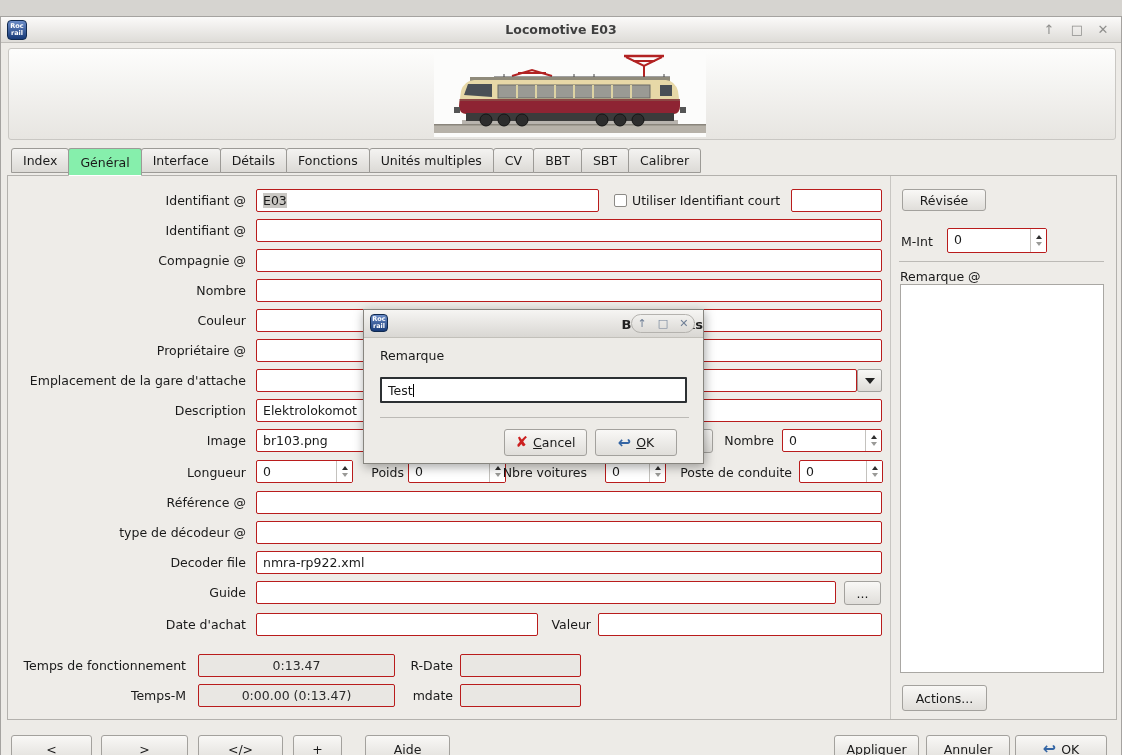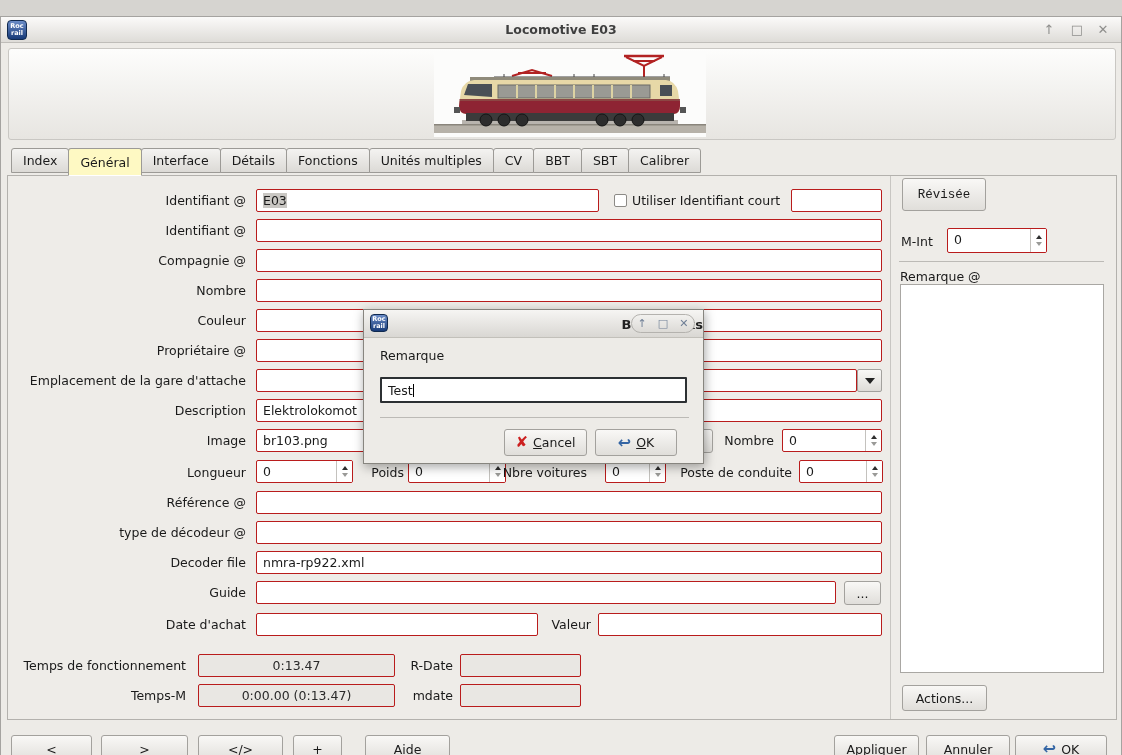--- a/index.html
+++ b/index.html
@@ -60,21 +60,21 @@
     background:linear-gradient(#fdfdfc,#e7e5e1);
   }
   #loco-box{position:absolute;left:433px;top:34px;width:272px;height:86px;background:#fcfcfb;}
   
   #tabbar{position:absolute;left:10px;top:131px;height:28px;display:flex;align-items:flex-start;}
   .tab{
     height:25px;margin-right:-1px;padding:0 11px;display:flex;align-items:center;
     background:linear-gradient(#f4f3f1,#dcdad6);border:1px solid #9c9a96;border-radius:3px 3px 0 0;
     position:relative;z-index:1;
   }
-  .tab.active{height:28px;background:#fef9c3;border-bottom:1px solid #fff;z-index:3;}
+  .tab.active{height:28px;background:#86efac;border-bottom:1px solid #fff;z-index:3;}
   
   #content-panel{position:absolute;left:6px;top:158px;width:1110px;height:545px;border:1px solid #b3b1ad;background:#eeece8;}
   
   #dialog{
     position:absolute;left:362px;top:292px;width:341px;height:155px;z-index:50;
     background:#edebe7;border:1px solid #87857f;box-shadow:1px 3px 10px rgba(0,0,0,0.35);
   }
   #dialog-titlebar{position:absolute;left:0;top:0;width:100%;height:28px;background:linear-gradient(#f6f5f3,#d9d7d3);border-bottom:1px solid #c2c0ba;}
   #dialog-title{position:absolute;left:0;top:7px;width:100%;text-align:right;font-weight:bold;font-size:13px;color:#222;}
   #dialog-ctlgroup{
@@ -277,21 +277,21 @@
   <div class="lbl r" style="left:10px;top:641px;width:175px;">Temps de fonctionnement</div>
   <div class="fld ro" style="left:197px;top:637px;width:197px;"><span>0:13.47</span></div>
   <div class="lbl r" style="left:380px;top:641px;width:72px;">R-Date</div>
   <div class="fld ro" style="left:459px;top:637px;width:121px;"><span></span></div>
 
   <div class="lbl r" style="left:10px;top:671px;width:175px;">Temps-M</div>
   <div class="fld ro" style="left:197px;top:667px;width:197px;"><span>0:00.00 (0:13.47)</span></div>
   <div class="lbl r" style="left:380px;top:671px;width:72px;">mdate</div>
   <div class="fld ro" style="left:459px;top:667px;width:121px;"><span></span></div>
 
-  <div class="btn" style="left:901px;top:161px;width:84px;height:33px;font-family:Liberation Mono, monospace;">
+  <div class="btn" style="left:901px;top:172px;width:84px;height:22px;">
       <span>Révisée</span>
     </div>
   <div class="lbl" style="left:900px;top:217px;">M-Int</div>
   <div class="fld" style="left:946px;top:211px;width:100px;height:25px;"><span>0</span><span class="spinbtns">
         <i class="tri-up"></i>
         <i class="tri-dn"></i>
       </span></div>
   <div class="sep" style="left:898px;top:244px;width:205px;"></div>
   <div class="lbl" style="left:899px;top:252px;">Remarque @</div>
   <div id="remark-area"><span></span></div>

